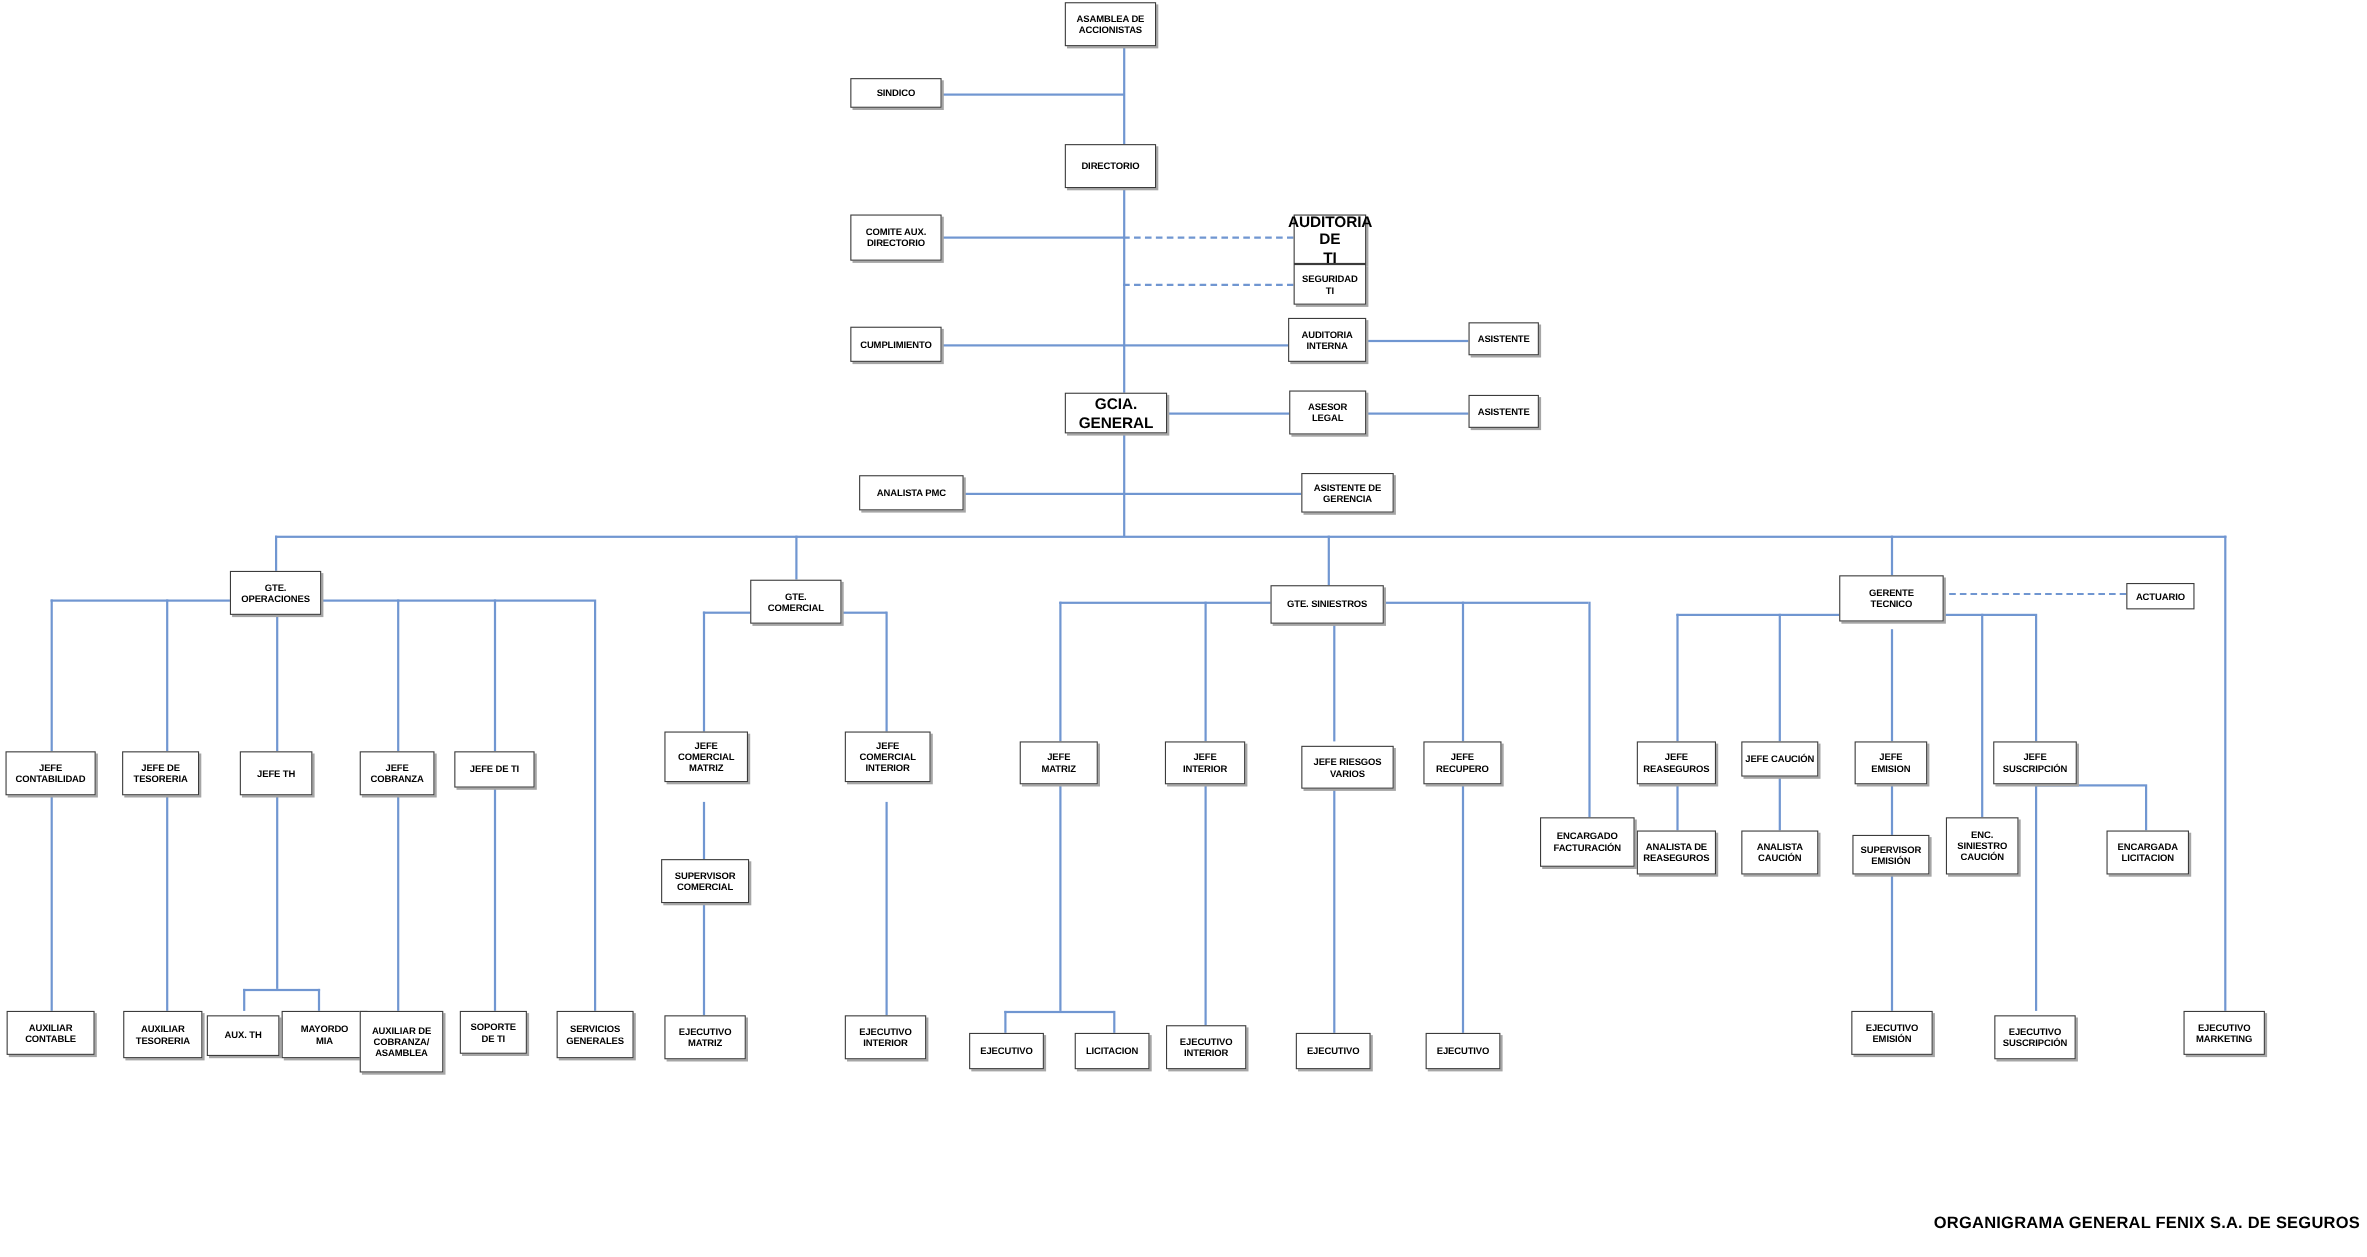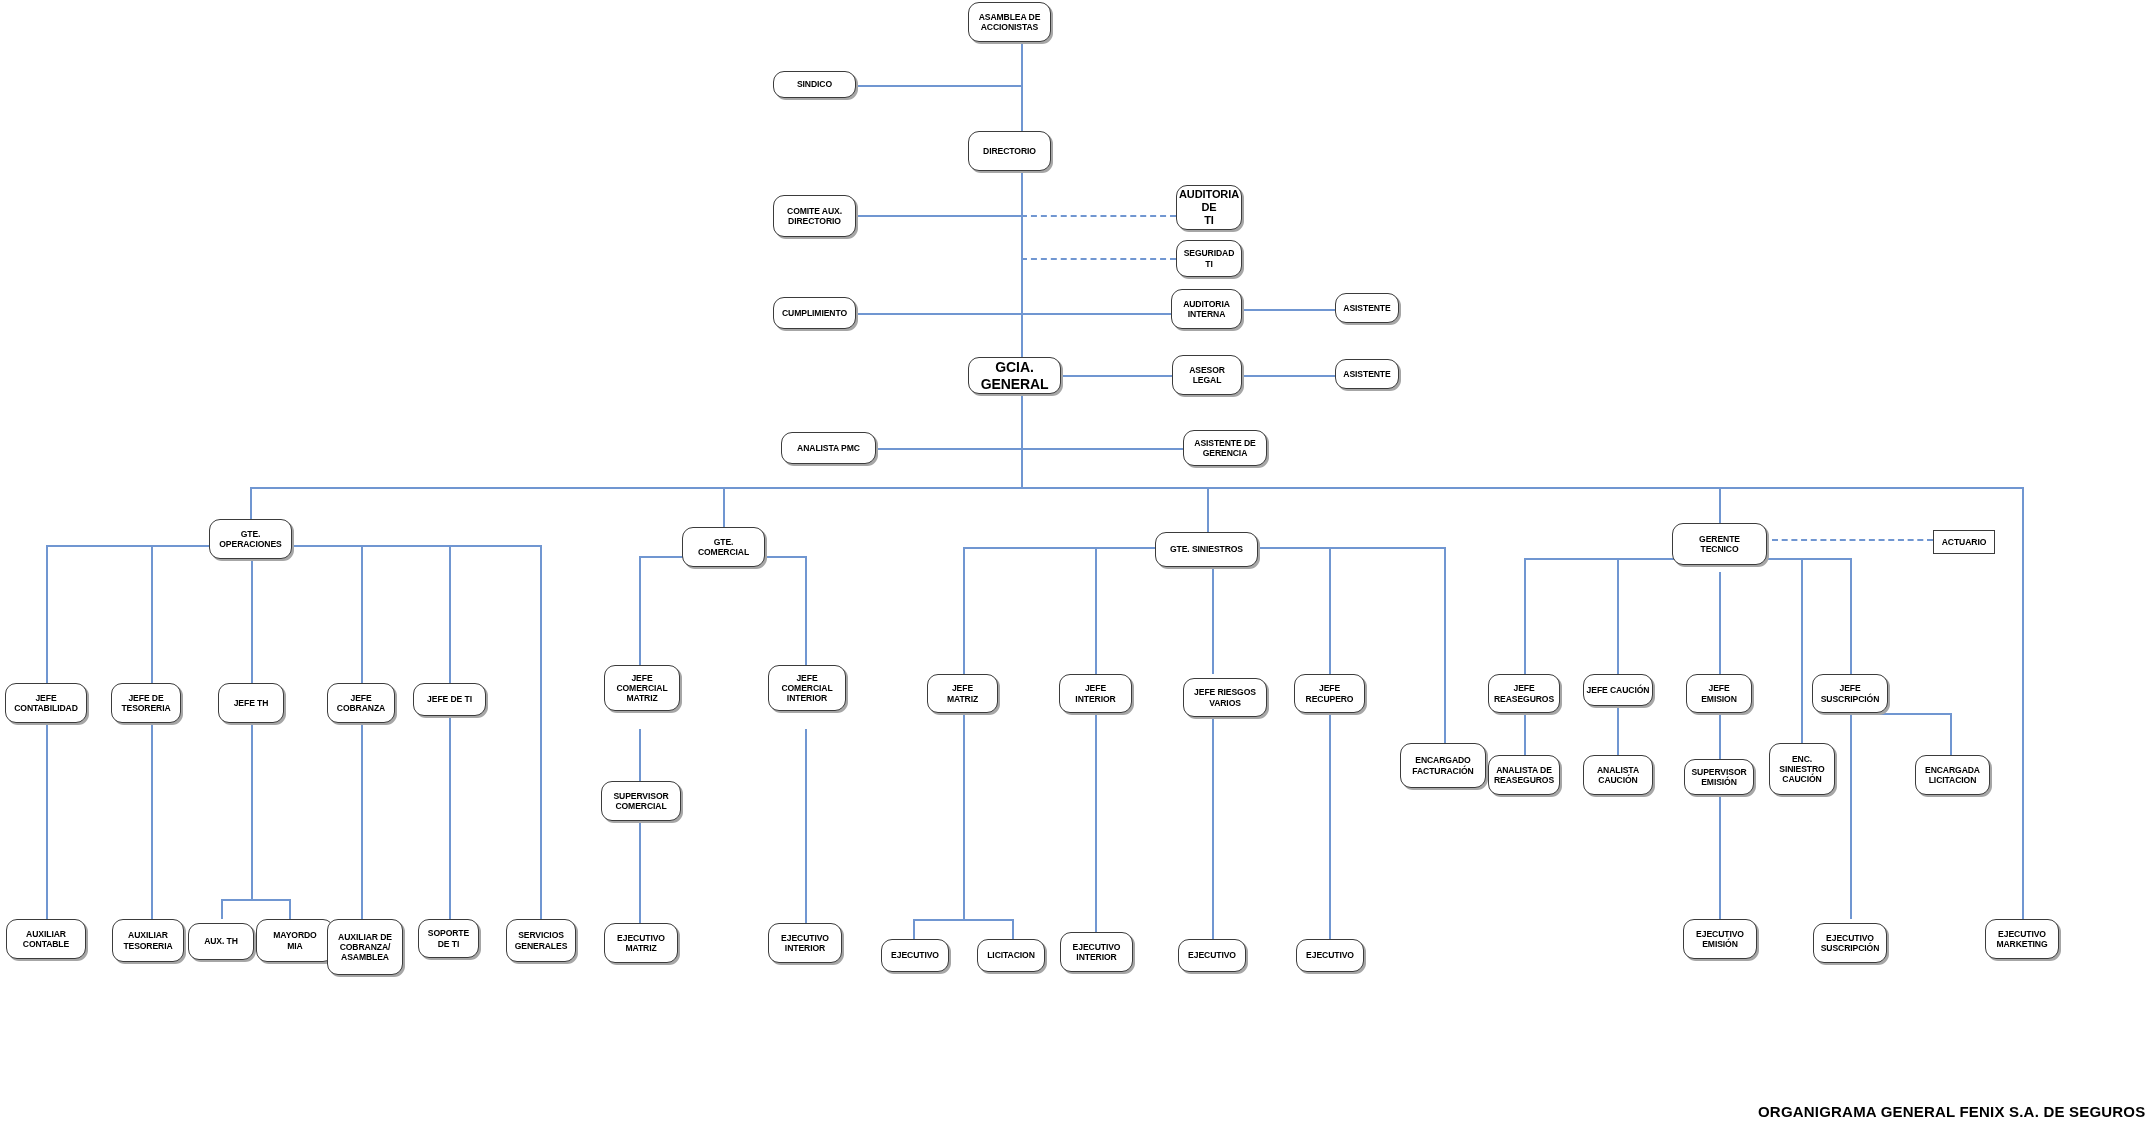--- a/index.html
+++ b/index.html
@@ -26,21 +26,20 @@
     font-weight:bold;
     color:#000000;
     line-height:1.18;
     letter-spacing:-0.1px;
     z-index:5;
     padding:1px 2px;
     white-space:pre-line;
   }
   .node.shadow{
     box-shadow:2px 2px 0 0 #a6a6a6;
-    border-radius:11px;
   }
   .ln{
     position:absolute;
     background:#7096d1;
     z-index:1;
   }
   .lnv{width:1.6px;}
   .lnh{height:1.6px;}
   .dash{
     position:absolute;
@@ -147,21 +146,21 @@
   <div class="ln lnh" style="left:1850px;top:713px;width:100px;"></div>
   <div class="ln lnv" style="left:1950px;top:713px;height:42px;"></div>
 
   <div class="node shadow" style="left:968px;top:2px;width:83px;height:40px;font-size:8.6px;">ASAMBLEA DE
 ACCIONISTAS</div>
   <div class="node shadow" style="left:773px;top:71px;width:83px;height:27px;font-size:8.6px;">SINDICO</div>
   <div class="node shadow" style="left:968px;top:131px;width:83px;height:40px;font-size:8.6px;">DIRECTORIO</div>
 
   <div class="node shadow" style="left:773px;top:195px;width:83px;height:42px;font-size:8.6px;">COMITE AUX.
 DIRECTORIO</div>
-  <div class="node shadow" style="left:1176px;top:185px;width:66px;height:45px;font-size:11px;">AUDITORIA DE
+  <div class="node shadow" style="left:1176px;top:195px;width:66px;height:45px;font-size:14px;">AUDITORIA DE
 TI</div>
   <div class="node shadow" style="left:1176px;top:240px;width:66px;height:37px;font-size:8.6px;">SEGURIDAD
 TI</div>
 
   <div class="node shadow" style="left:773px;top:297px;width:83px;height:32px;font-size:8.6px;">CUMPLIMIENTO</div>
   <div class="node shadow" style="left:1171px;top:289px;width:71px;height:40px;font-size:8.6px;">AUDITORIA
 INTERNA</div>
   <div class="node shadow" style="left:1335px;top:293px;width:64px;height:30px;font-size:8.6px;">ASISTENTE</div>
 
   <div class="node shadow" style="left:968px;top:357px;width:93px;height:37px;font-size:14px;">GCIA. GENERAL</div>

